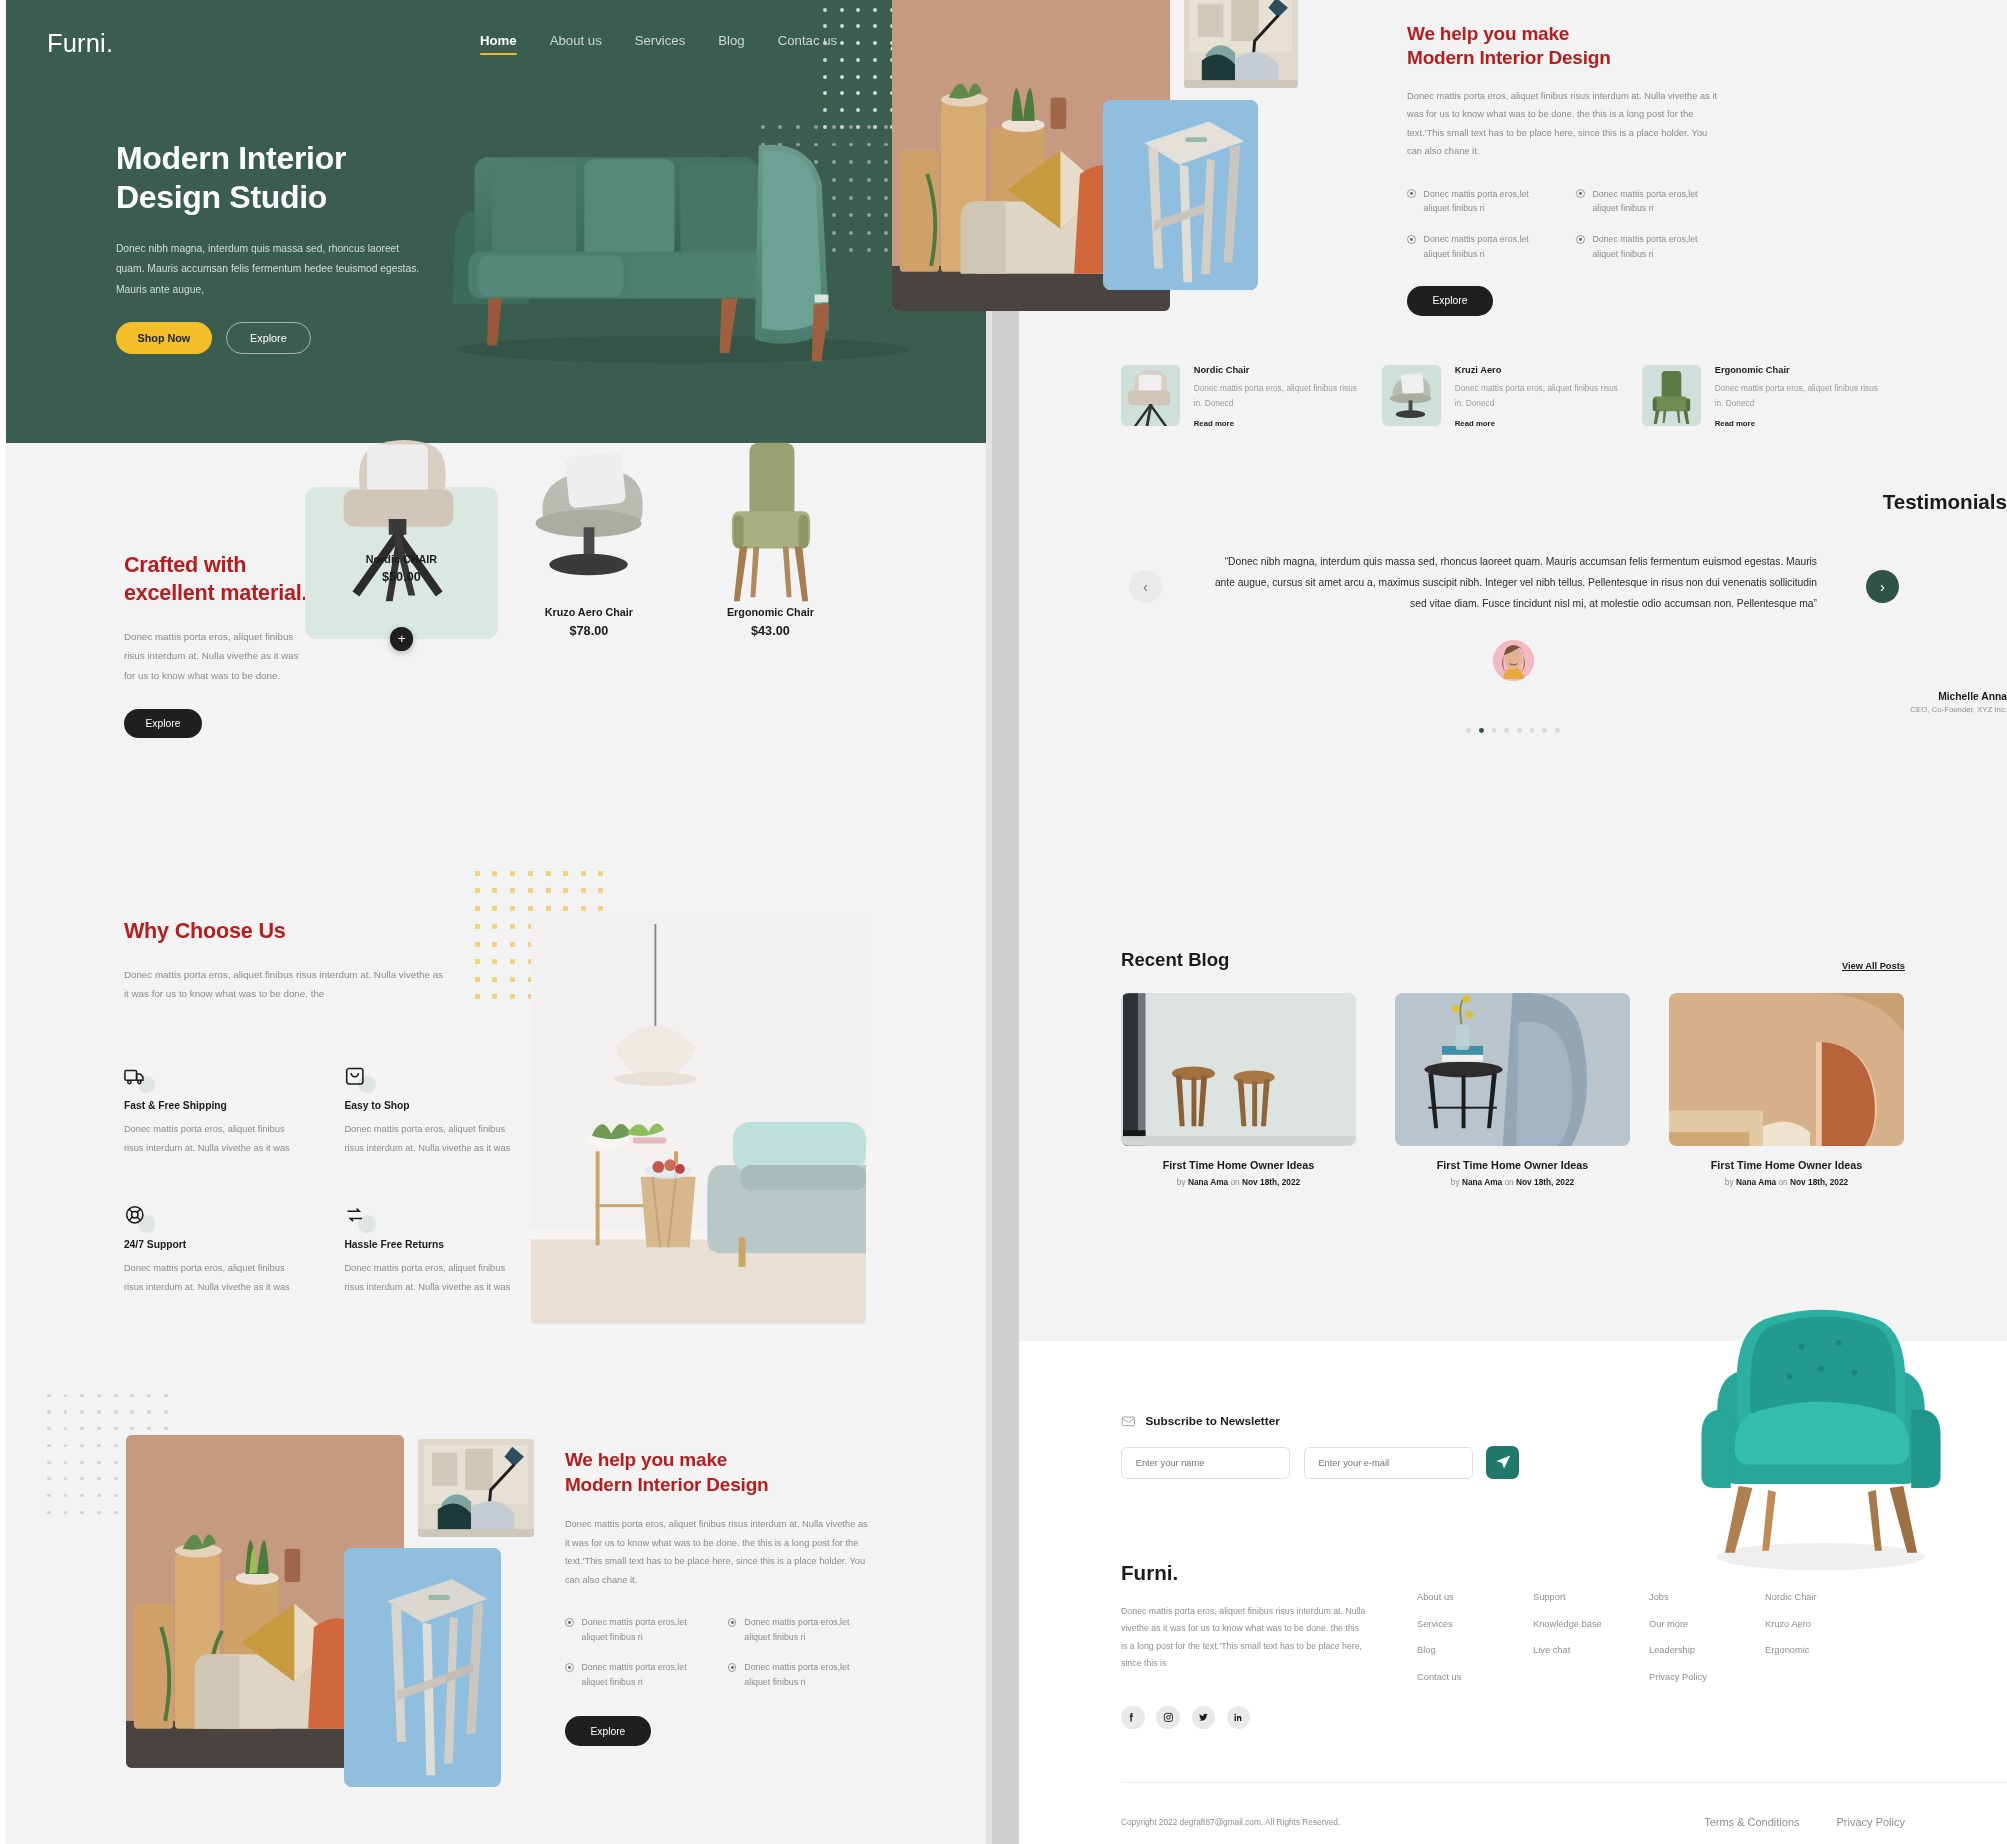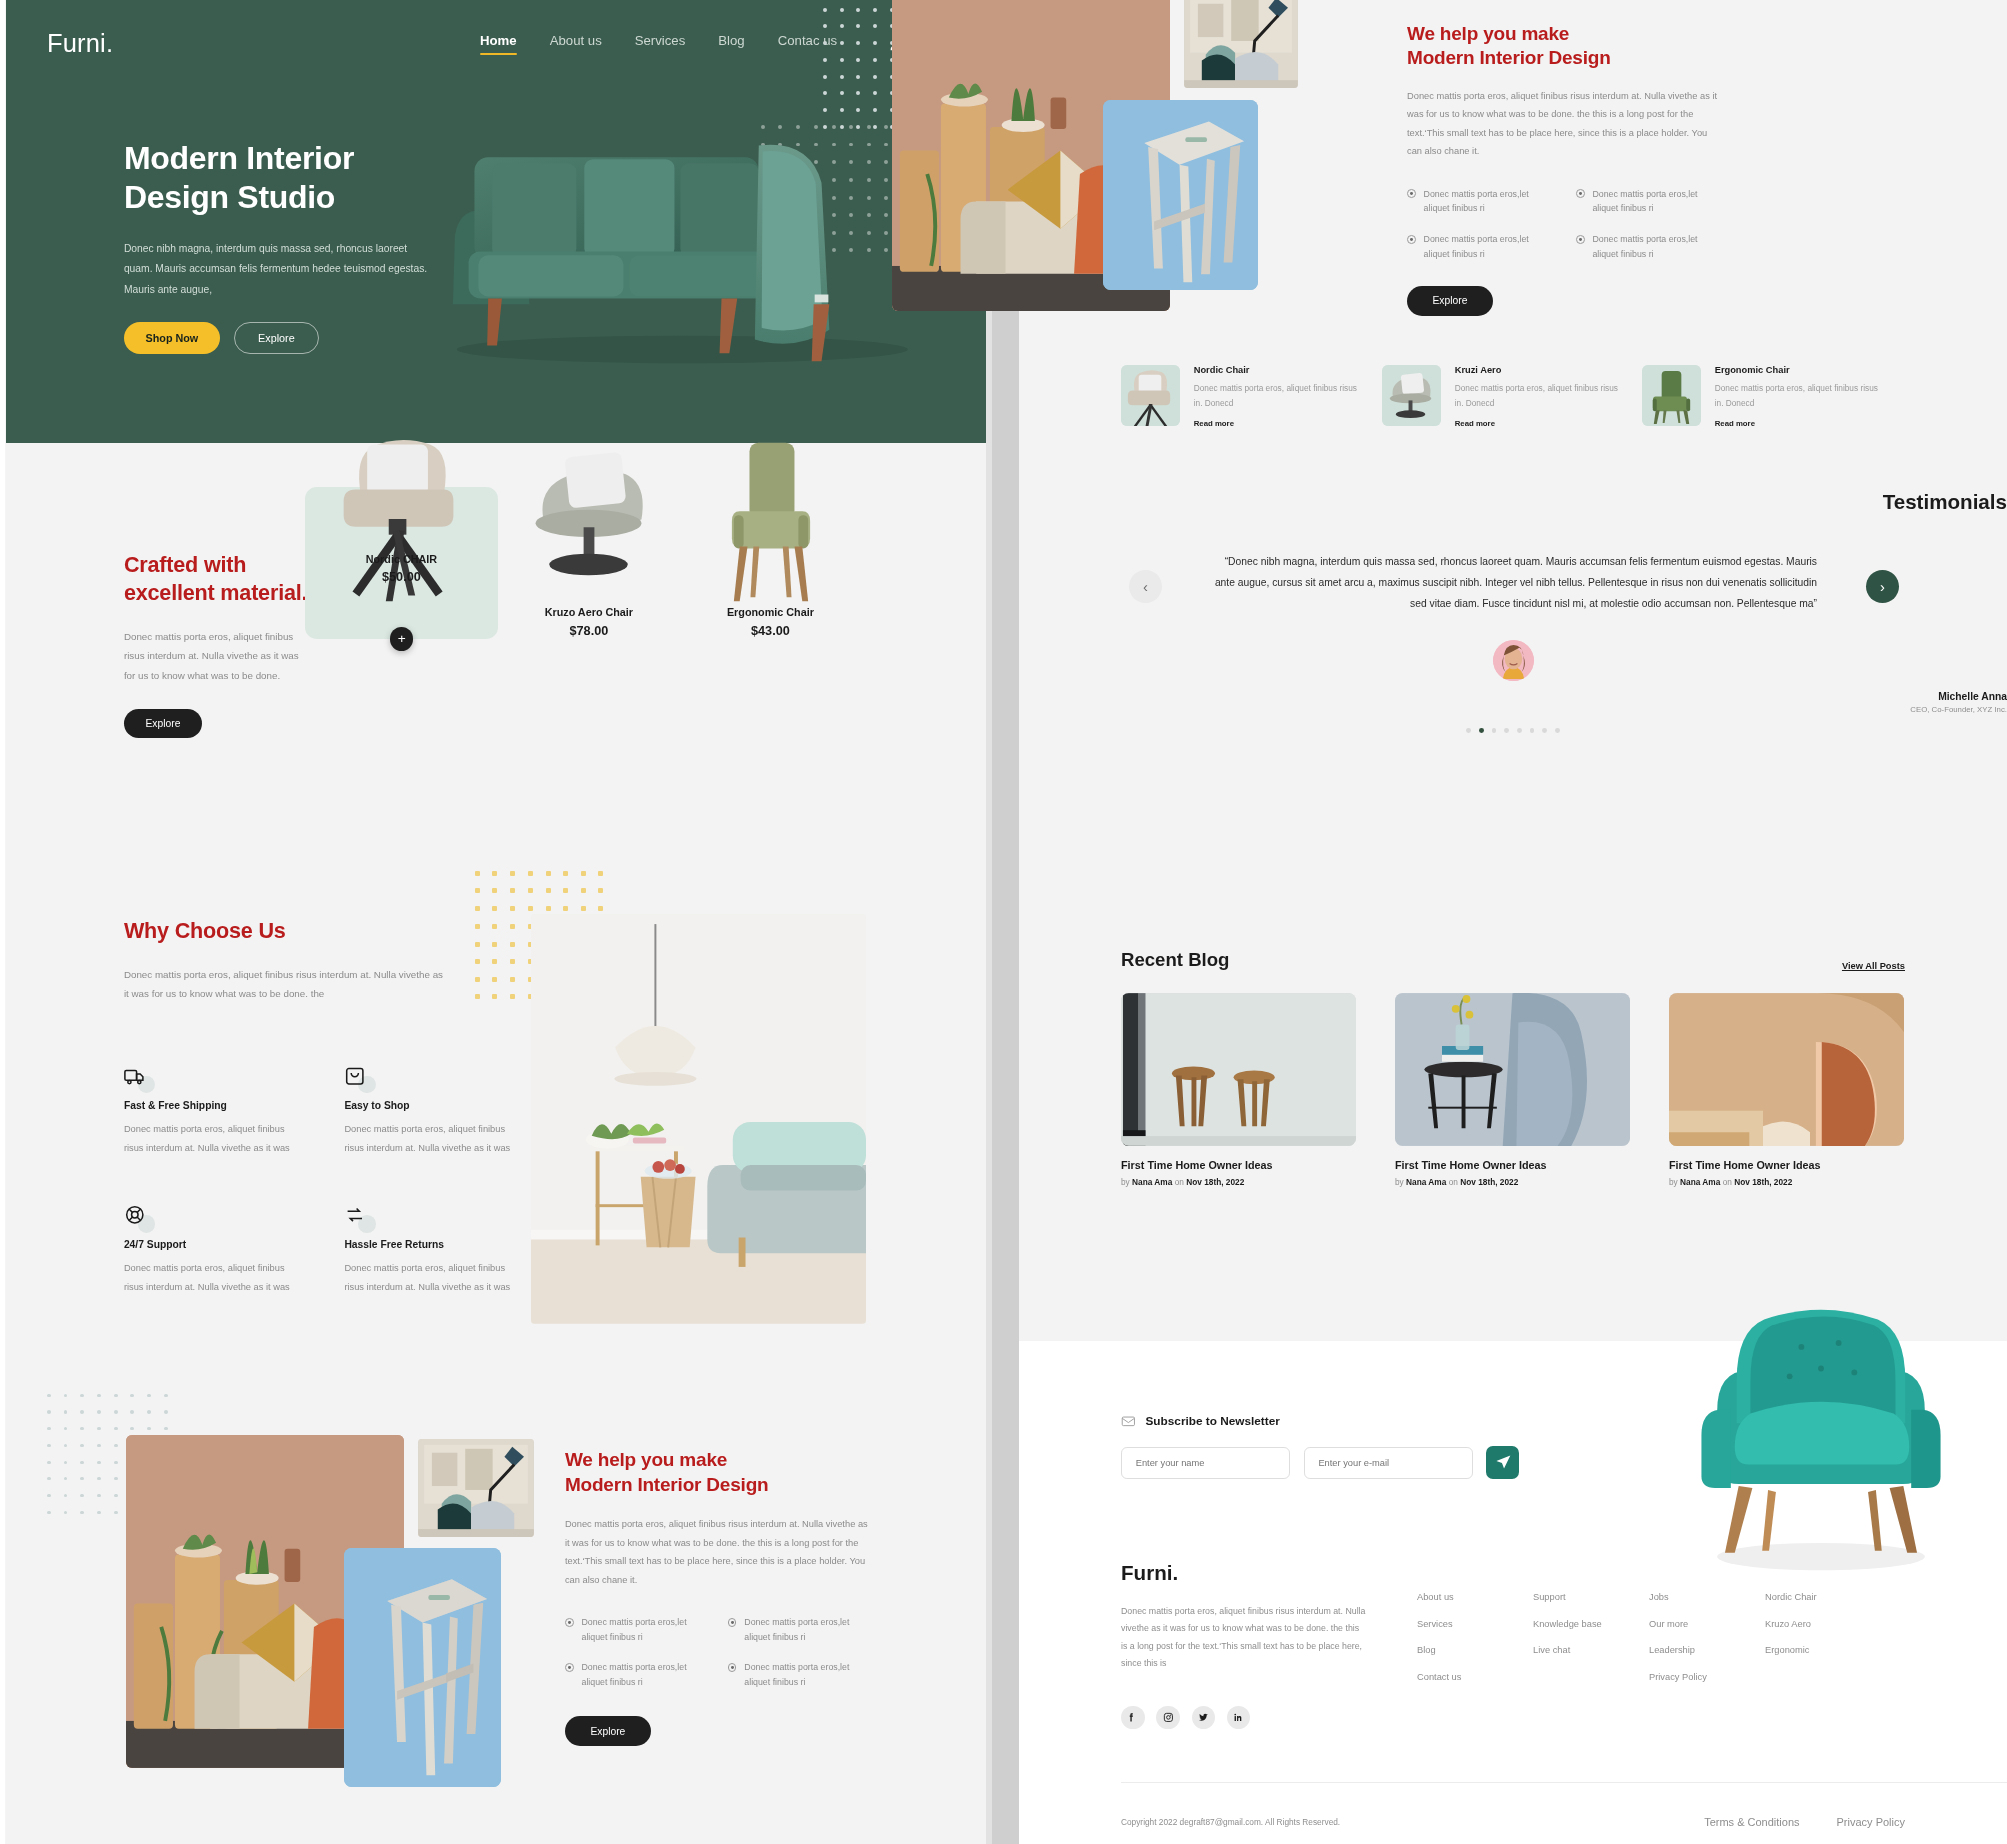--- a/index.html
+++ b/index.html
@@ -43,21 +43,21 @@
     white-space:nowrap;
   }
   .nav-link.active { color:#ffffff; font-weight:700; }
   .nav-link.active::after {
     content:""; position:absolute; left:0; right:0; bottom:-2px; height:2.9px;
     background:#f0b726; border-radius:2px;
   }
   .nav-icons { display:flex; gap:17.6px; margin-left:51px; }
   .nav-icons svg { width:19.6px; height:19.6px; stroke:#fff; fill:none; stroke-width:1.6; }
 
-  .hero-copy { position:absolute; left:118px; top:139px; width:304px; }
+  .hero-copy { position:absolute; left:110px; top:139px; width:304px; }
   .hero-title { color:#fff; font-size:32px; line-height:1.22; font-weight:700; letter-spacing:-0.3px; }
   .hero-sub { color:#d2ded8; font-size:10.3px; line-height:2.0; margin-top:21.6px; }
   .hero-btns { display:flex; gap:13.7px; margin-top:21.6px; }
   .btn-shop {
     background:#f5bf2a; color:#17221c; font-size:10.8px; font-weight:700;
     padding:8.8px 21.6px; border-radius:21.6px; border:none; cursor:pointer;
   }
   .btn-explore-o {
     background:transparent; color:#ffffff; font-size:10.8px;
     padding:8.8px 23.5px; border-radius:21.6px; border:1px solid rgba(255,255,255,.55); cursor:pointer;
@@ -141,21 +141,21 @@
   .dots { display:flex; gap:7.8px; justify-content:center; margin-top:13.7px; }
   .dots i { width:4.9px;height:4.9px;border-radius:50%;background:#d9d9d9;display:block;cursor:pointer; }
   .dots i.on { background:#33503f; }
   .arrow {
     position:absolute; width:33px;height:33px;border-radius:50%;
     display:flex;align-items:center;justify-content:center;font-size:14.7px;cursor:pointer;
   }
   .arrow.left { left:110px; top:80px; background:#eaeaea; color:#6d6d6d; }
   .arrow.right { right:108px; top:80px; background:#2f5344; color:#ffffff; }
 
-  .sec-blog { position:absolute; left:0; top:949px; width:988px; height:265px; }
+  .sec-blog { position:absolute; left:0; top:949px; width:988px; height:265px;text-align:center; }
   .blog-head { display:flex; align-items:flex-end; justify-content:space-between; padding:0 102px 0 102px; }
   .blog-title { font-size:18.6px; font-weight:700; color:#1b1b1b; }
   .blog-all { font-size:9.3px; font-weight:700; color:#1b1b1b; text-decoration:underline; cursor:pointer; }
   .blog-grid { display:flex; gap:39px; padding:0 102px; margin-top:21.6px; }
   .blog-card { width:235px; cursor:pointer; }
   .blog-img { width:235px; height:153px; border-radius:7.8px; overflow:hidden; position:relative; background:#ddd; }
   .blog-h { font-size:10.8px; font-weight:700; color:#1b1b1b; margin-top:13.7px; }
   .blog-meta { font-size:8.3px; color:#8e8e8e; margin-top:5.9px; }
   .blog-meta b { color:#1b1b1b; }
 

